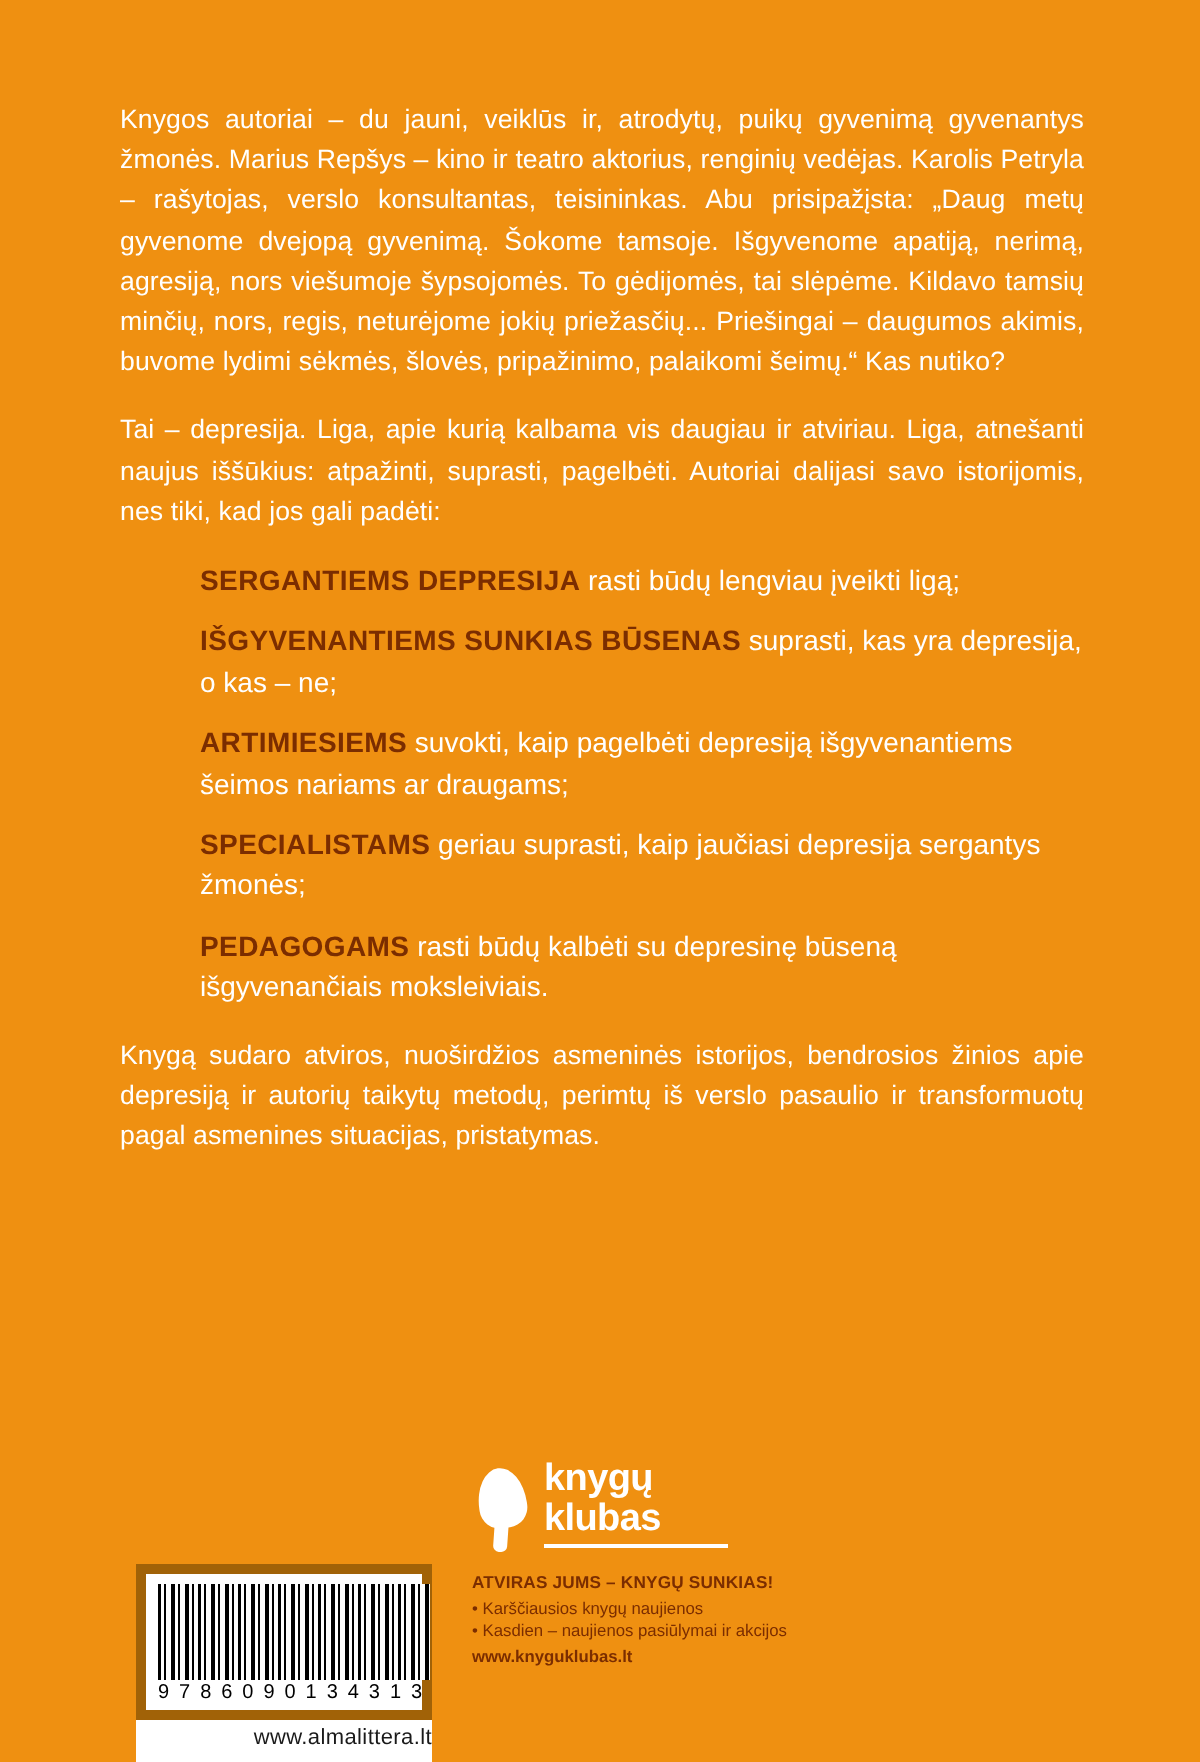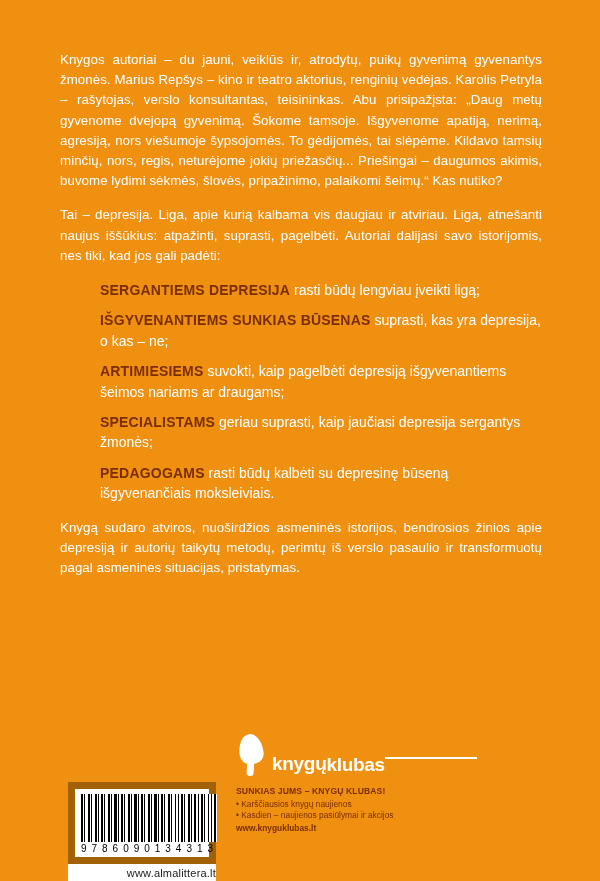--- a/index.html
+++ b/index.html
@@ -61,21 +61,21 @@
   
   .barcode-block {
     position: absolute;
     left: 68px;
     top: 782px;
     width: 160px;
   }
   .barcode-frame {
     background: #ffffff;
     padding: 5px 6px 3px 6px;
-    border: 7px solid #a16207;
+    border: 5px solid #a16207;
     width: 148px;
     box-sizing: border-box;
   }
   .bars {
     height: 48px;
     width: 136px;
     margin: 0 auto;
     background-image:
       repeating-linear-gradient(90deg,
         #000 0px, #000 1.5px, #fff 1.5px, #fff 3px,
@@ -139,21 +139,21 @@
     left: 11px;
     top: 24px;
     width: 7px;
     height: 18px;
     background: #ffffff;
     border-radius: 0 0 3px 3px;
     transform: rotate(4deg);
   }
   .logo-words {
     display: flex;
-    flex-direction: row;
+    flex-direction: column;
     justify-content: space-between;
     line-height: 1;
     padding-bottom: 2px;
   }
   .logo-words .w1 {
     color: #ffffff;
     font-size: 19px;
     font-weight: bold;
     letter-spacing: -0.3px;
   }
@@ -243,21 +243,21 @@
         <div class="drop"></div>
         <div class="stem"></div>
       </div>
       <div class="logo-words">
         <span class="w1">knygų</span>
         <span class="w2">klubas</span>
         <div class="logo-underline"></div>
       </div>
     </div>
 
-    <div class="club-title">SUNKIAS JUMS – KNYGŲ KLUBAS!</div>
+    <div class="club-title">ATVIRAS JUMS – KNYGŲ SUNKIAS!</div>
     <ul class="club-bullets">
       <li>• Karščiausios knygų naujienos</li>
       <li>• Kasdien – naujienos pasiūlymai ir akcijos</li>
     </ul>
     <div class="club-url">www.knyguklubas.lt</div>
   </div>
 
 </div>
 
 </body></html>

